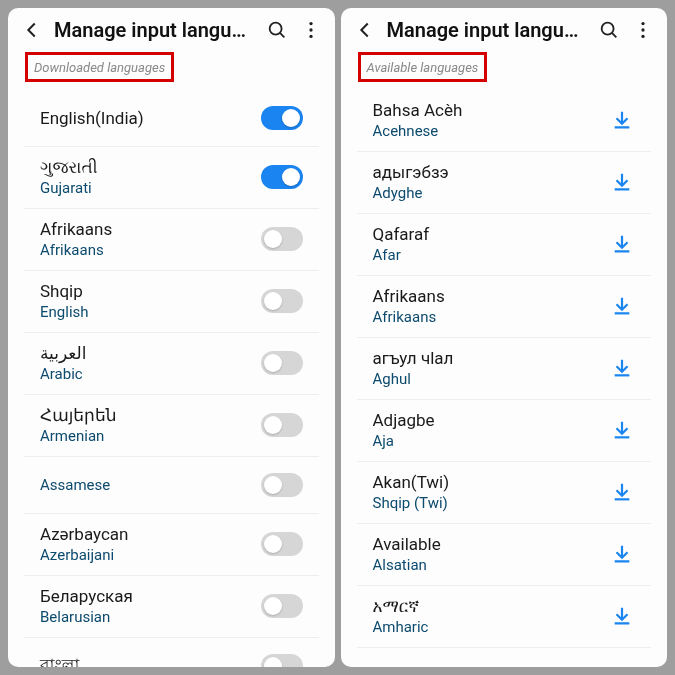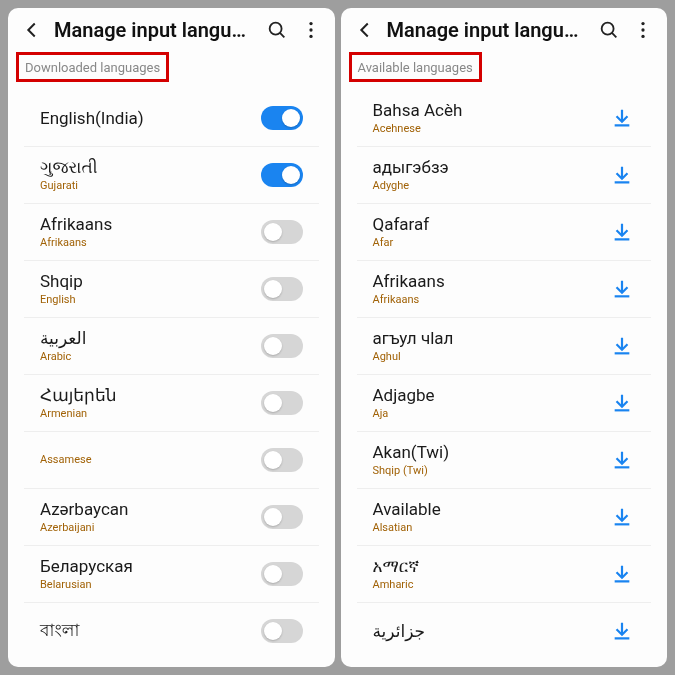--- a/index.html
+++ b/index.html
@@ -3,29 +3,29 @@
 <meta charset="utf-8">
 <style>
   * { margin: 0; padding: 0; box-sizing: border-box; }
   body { background: #9e9e9e; font-family: -apple-system, "Segoe UI", Roboto, sans-serif; width: 675px; height: 675px; overflow: hidden; }
   .container { display: flex; gap: 6px; padding: 8px; height: 100%; }
   .panel { background: #fdfdfd; flex: 1; display: flex; flex-direction: column; overflow: hidden; border-radius: 10px; }
   .header { display: flex; align-items: center; padding: 10px 12px 6px 12px; gap: 10px; }
   .title { font-size: 20px; font-weight: 600; color: #111; flex: 1; white-space: nowrap; overflow: hidden; text-overflow: ellipsis; }
   .icon-btn { width: 24px; height: 24px; display: flex; align-items: center; justify-content: center; cursor: pointer; color: #222; }
   .icon-btn svg { width: 22px; height: 22px; }
-  .section-wrap { padding: 4px 0 8px 0; }
+  .section-wrap { padding: 4px 0 8px 9px; font-style: italic; }
   .section-label { font-size: 13px; color: #888; padding: 6px 12px; display: inline-block; }
   .section-box { border: 3px solid #d40000; display: inline-block; margin-left: 8px; padding: 2px 6px 3px 6px; }
   .section-box .section-label { padding: 0; }
   .list { flex: 1; overflow: hidden; }
   .row { display: flex; align-items: center; padding: 10px 32px; border-bottom: 1px solid rgba(0,0,0,0); min-height: 56px; }
   .row .text { flex: 1; display: flex; flex-direction: column; gap: 2px; }
   .name { font-size: 17px; color: #1a1a1a; }
-  .sub { font-size: 11px; color: #a16207; }
+  .sub { font-size: 15px; color: #0c4a6e; }
   .switch { width: 42px; height: 24px; border-radius: 12px; position: relative; cursor: pointer; }
   .switch.on { background: #1a84f0; }
   .switch.off { background: #d6d6d6; }
   .knob { width: 18px; height: 18px; border-radius: 50%; background: #fff; position: absolute; top: 3px; box-shadow: 0 1px 2px rgba(0,0,0,0.2); }
   .switch.on .knob { right: 3px; }
   .switch.off .knob { left: 3px; }
   .download { color: #1a84f0; cursor: pointer; width: 26px; display:flex; align-items:center; justify-content:center; }
   .download svg { width: 22px; height: 22px; }
   .divider { height: 1px; background: #eee; margin: 0 16px; }
   .back svg, .search svg { stroke: #222; }

